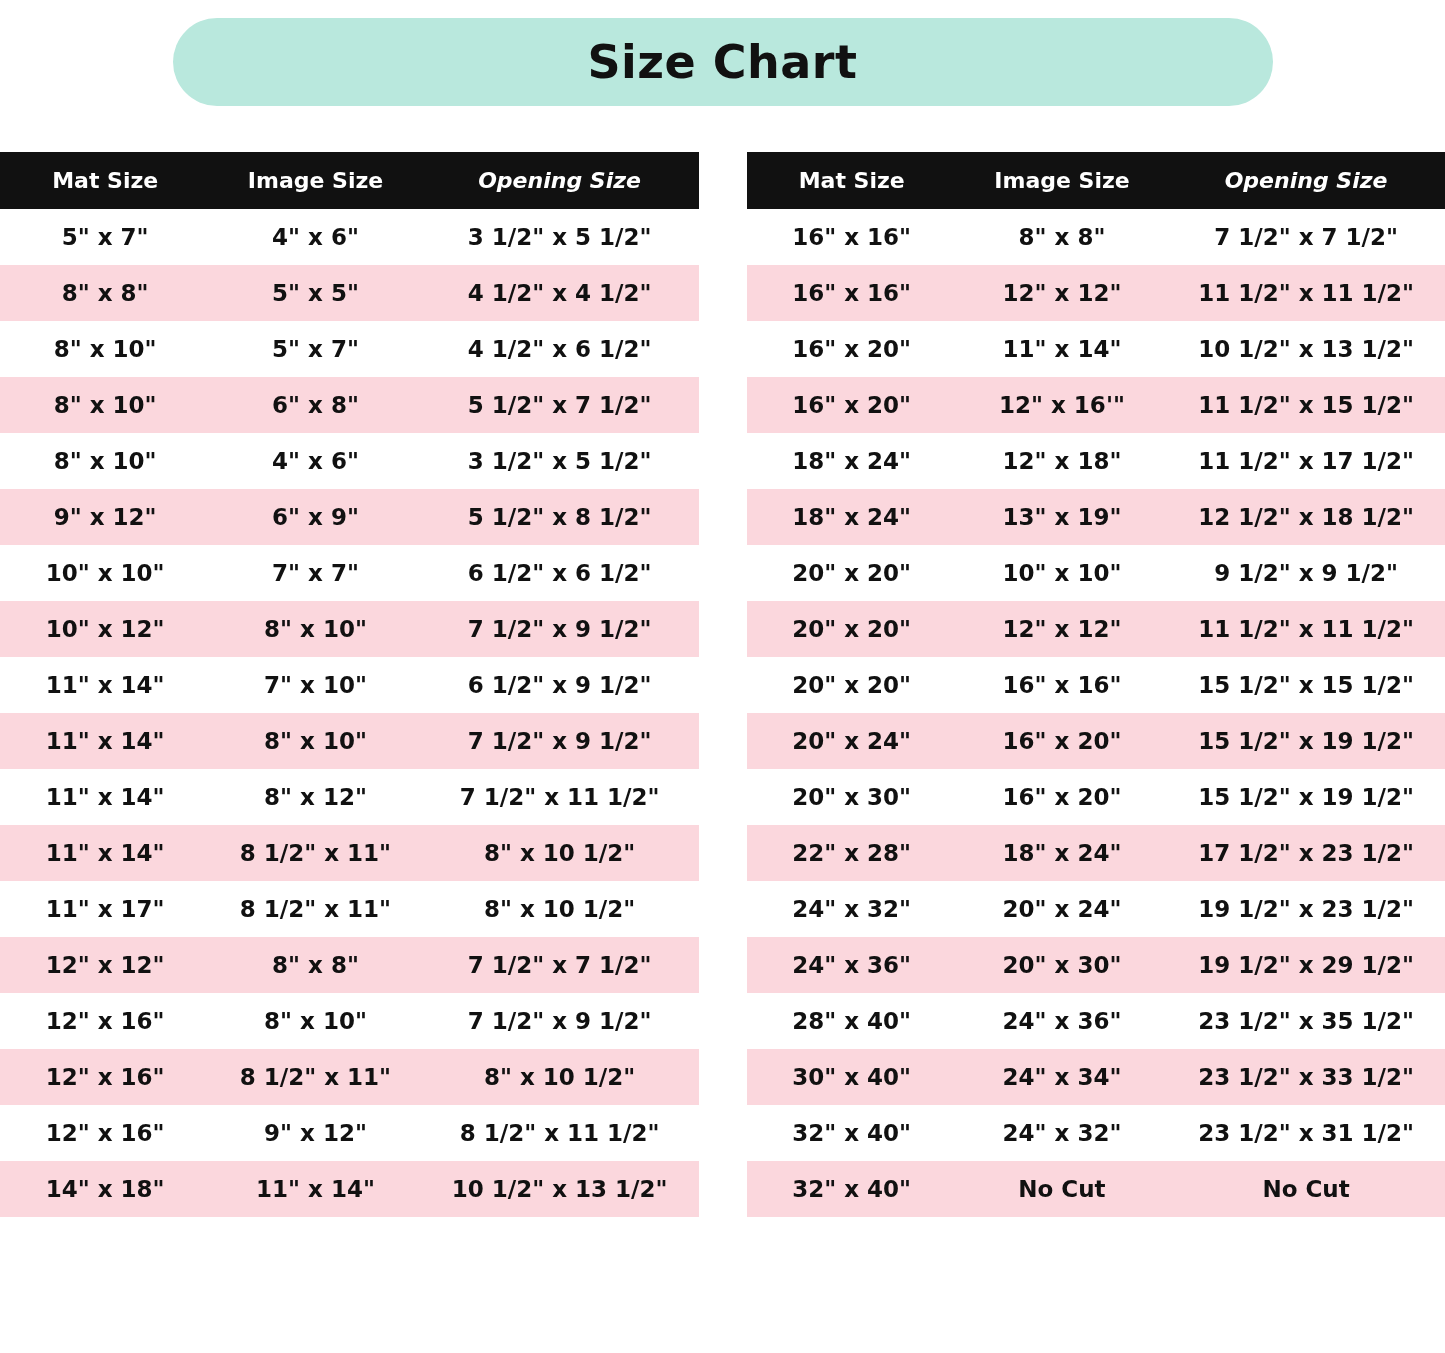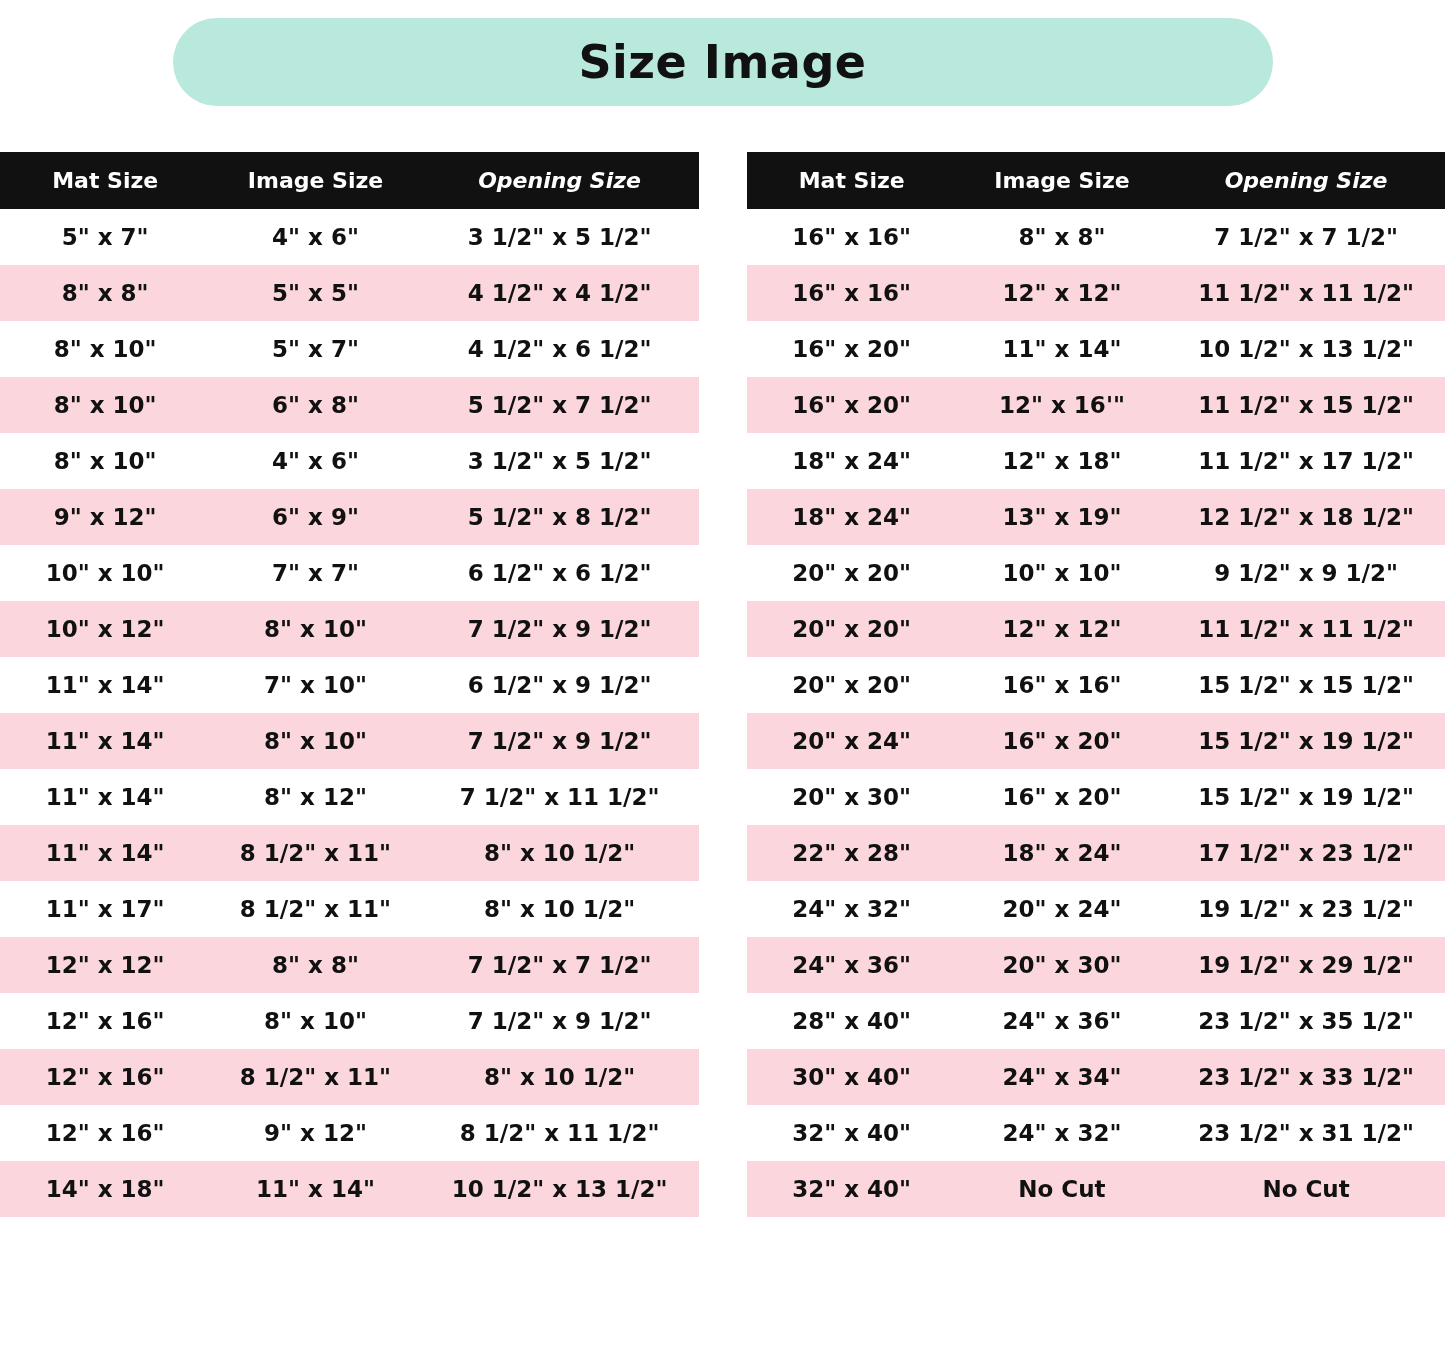--- a/index.html
+++ b/index.html
@@ -76,21 +76,21 @@
   tbody tr.plain td {
     background: #ffffff;
   }
 </style>
 </head>
 <body>
 
 <div class="page">
 
   <div class="title-banner">
-    <div class="title-text">Size Image</div>
+    <div class="title-text">Size Chart</div>
   </div>
 
   <div class="tables-wrap">
 
     <div class="table-block">
       <table>
         <thead>
           <tr>
             <th class="c0">Mat Size</th>
             <th class="c1">Image Size</th>

